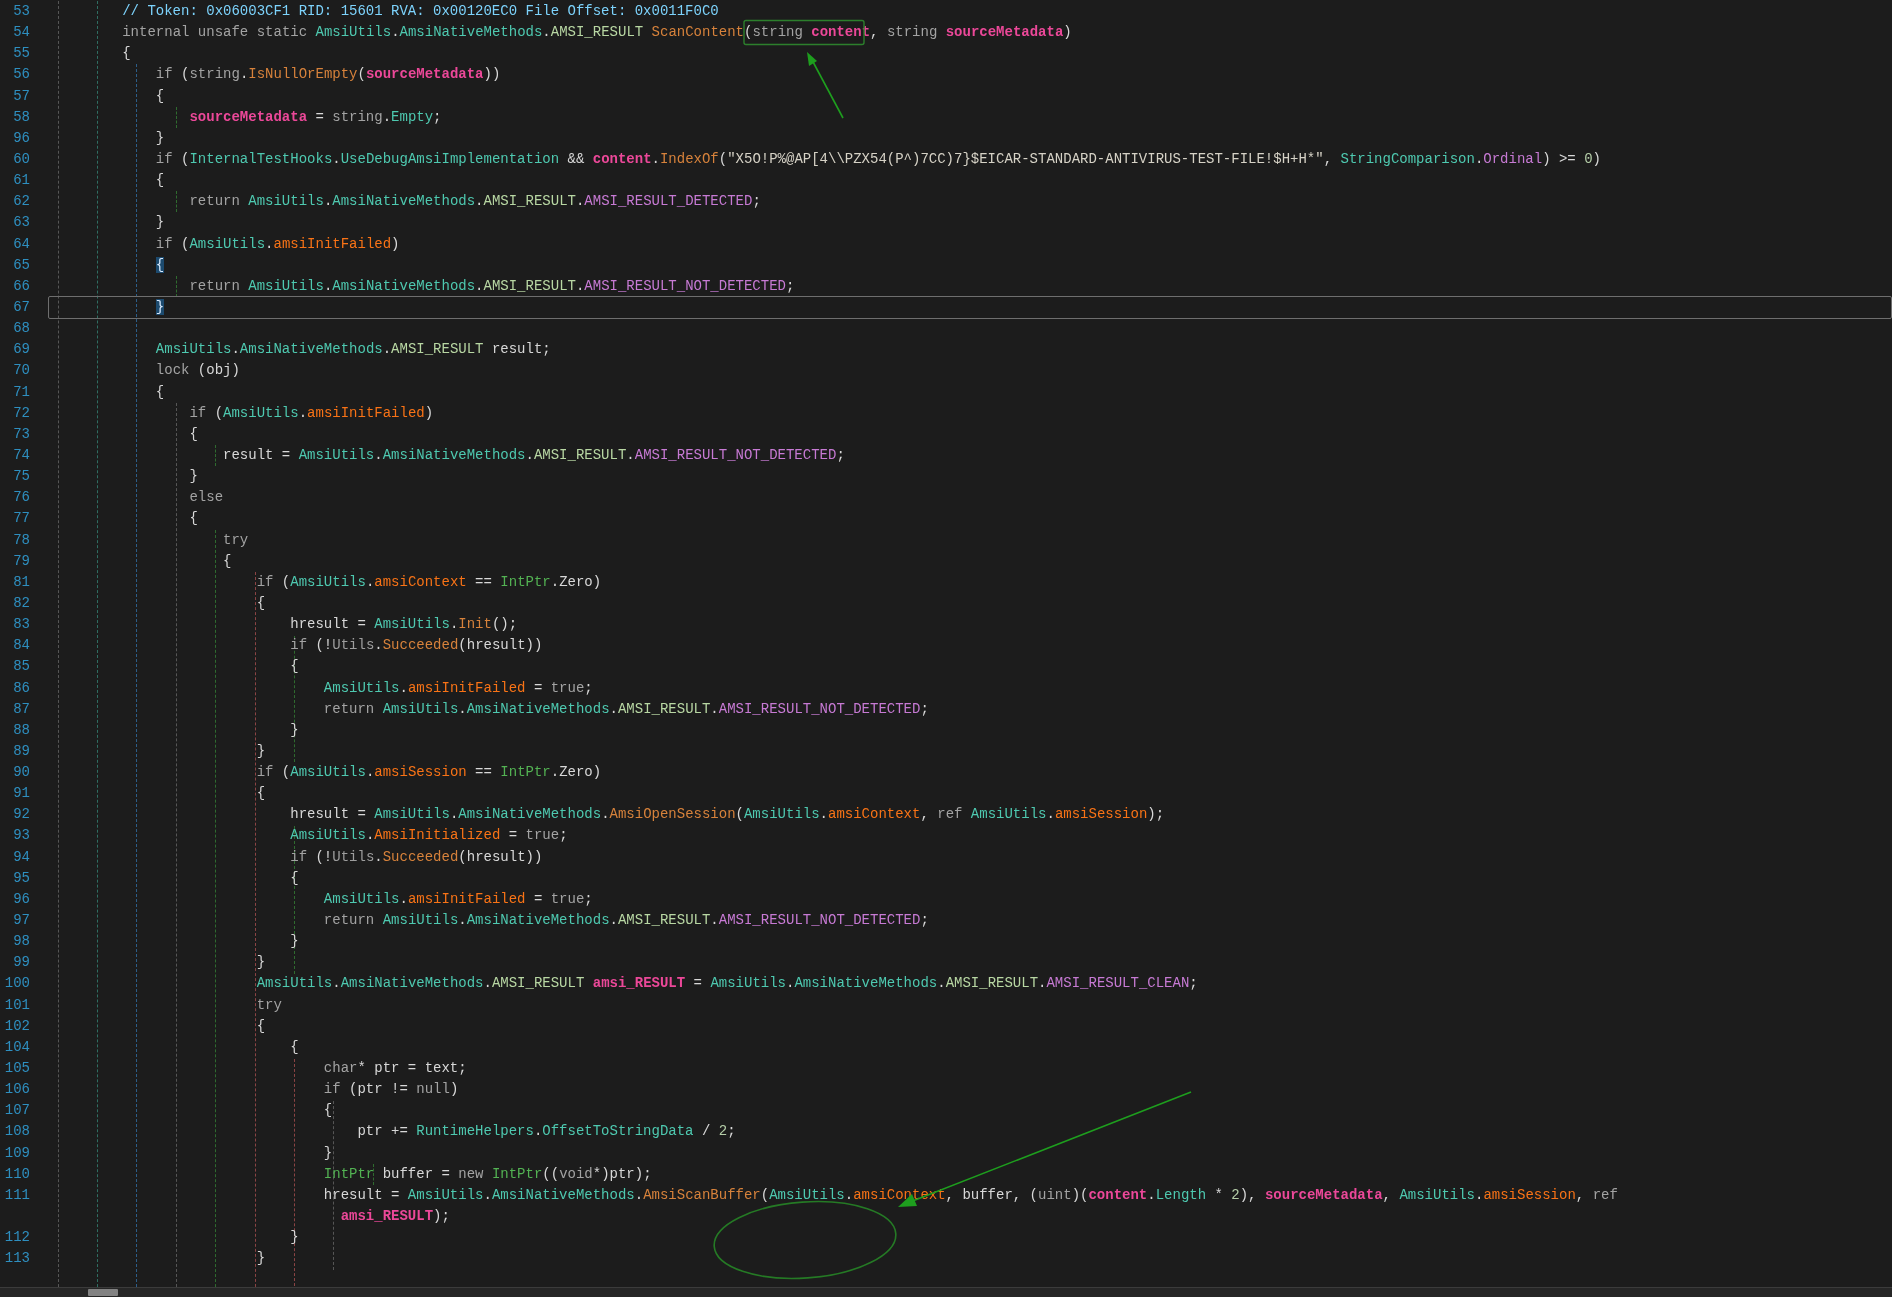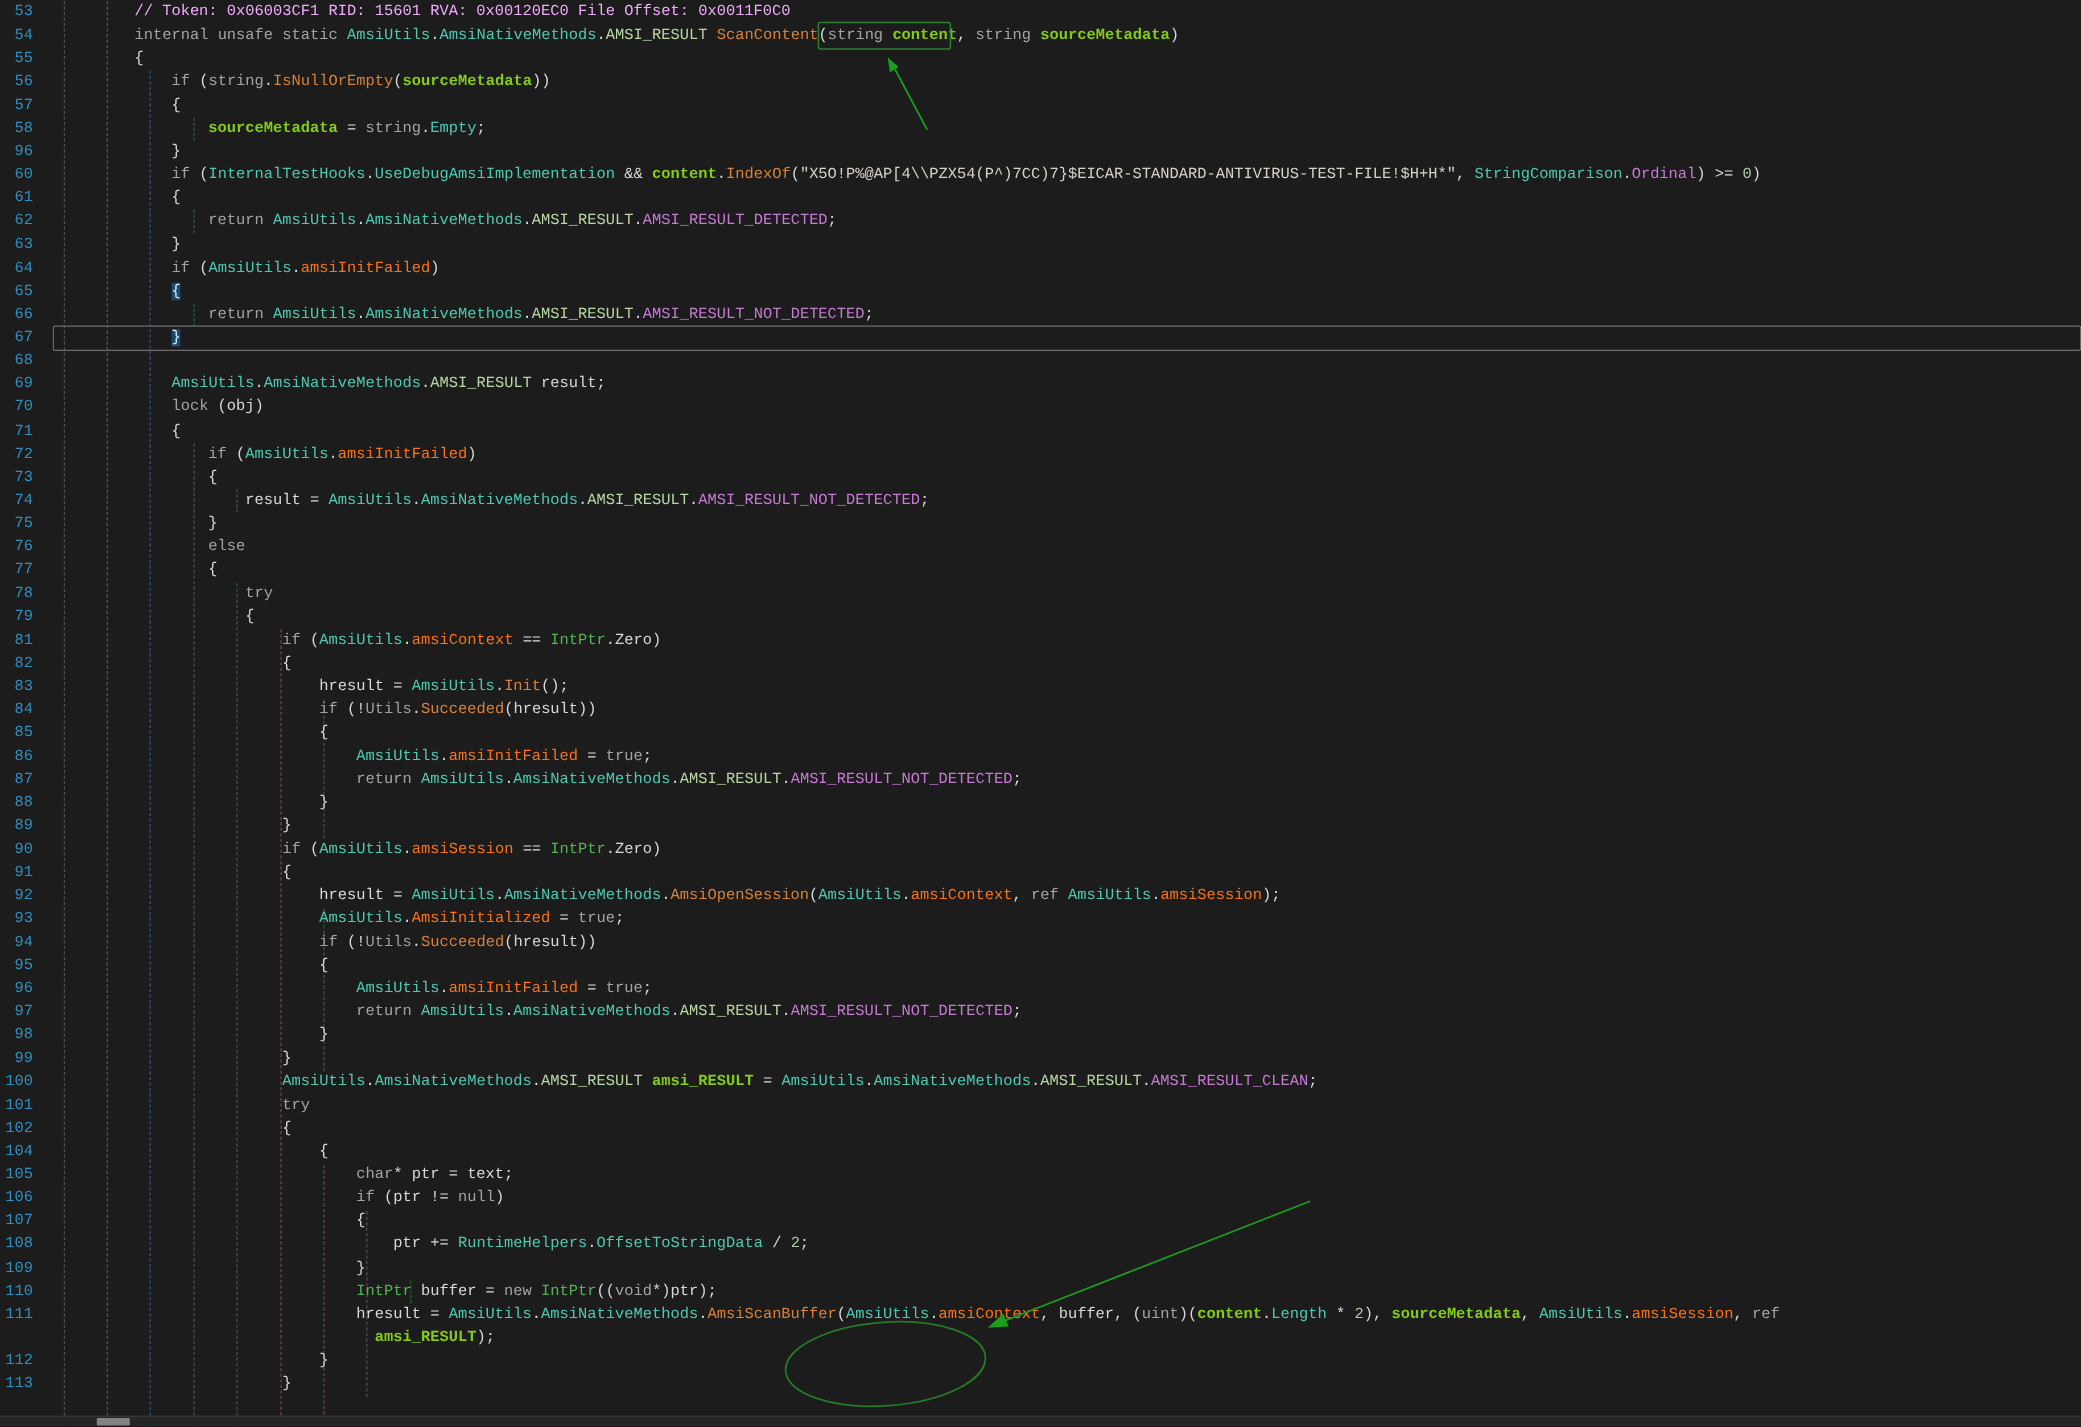--- a/index.html
+++ b/index.html
@@ -10,26 +10,26 @@
   .ln{flex:none;width:30px;text-align:right;color:#2E8FC0;overflow:hidden;}
   .code{flex:none;padding-left:25px;white-space:pre;color:#D8D8D8;}
   
   .k{color:#a3a3a3}           
   .t{color:#4EC9B0}           
   .e{color:#B8D7A3}           
   .m{color:#D7823B}           
   .f{color:#f97316}           
   .n{color:#C77AD4}           
   .s{color:#D6D2C6}           
-  .c{color:#f0abfc}           
+  .c{color:#7dd3fc}           
   .p{color:#D8D8D8}           
   .g{color:#9E9E9E}           
   .v{color:#53B353}           
   .d{color:#B5CEA8}           
-  .b{color:#84cc16;font-weight:bold} 
+  .b{color:#ec4899;font-weight:bold} 
   .h{background:#1C4A6E;color:#D9EBFF} 
   #guides,#overlays{position:absolute;left:0;top:0;width:100%;height:100%;pointer-events:none;}
   .guide{position:absolute;width:0;border-left:1px dashed;}
   #caretline{position:absolute;left:48px;right:0;border:1px solid #6E6E6E;border-radius:2px;pointer-events:none;}
   #anno{position:absolute;left:0;top:0;z-index:6;pointer-events:none;}
   #hscroll{position:absolute;left:0;right:0;bottom:0;height:9px;background:#262626;border-top:1px solid #3B3B3B;z-index:7;}
   #hthumb{position:absolute;left:88px;top:1px;width:30px;height:7px;background:#828282;border-radius:1px;}
 </style>
 </head>
 <body>

